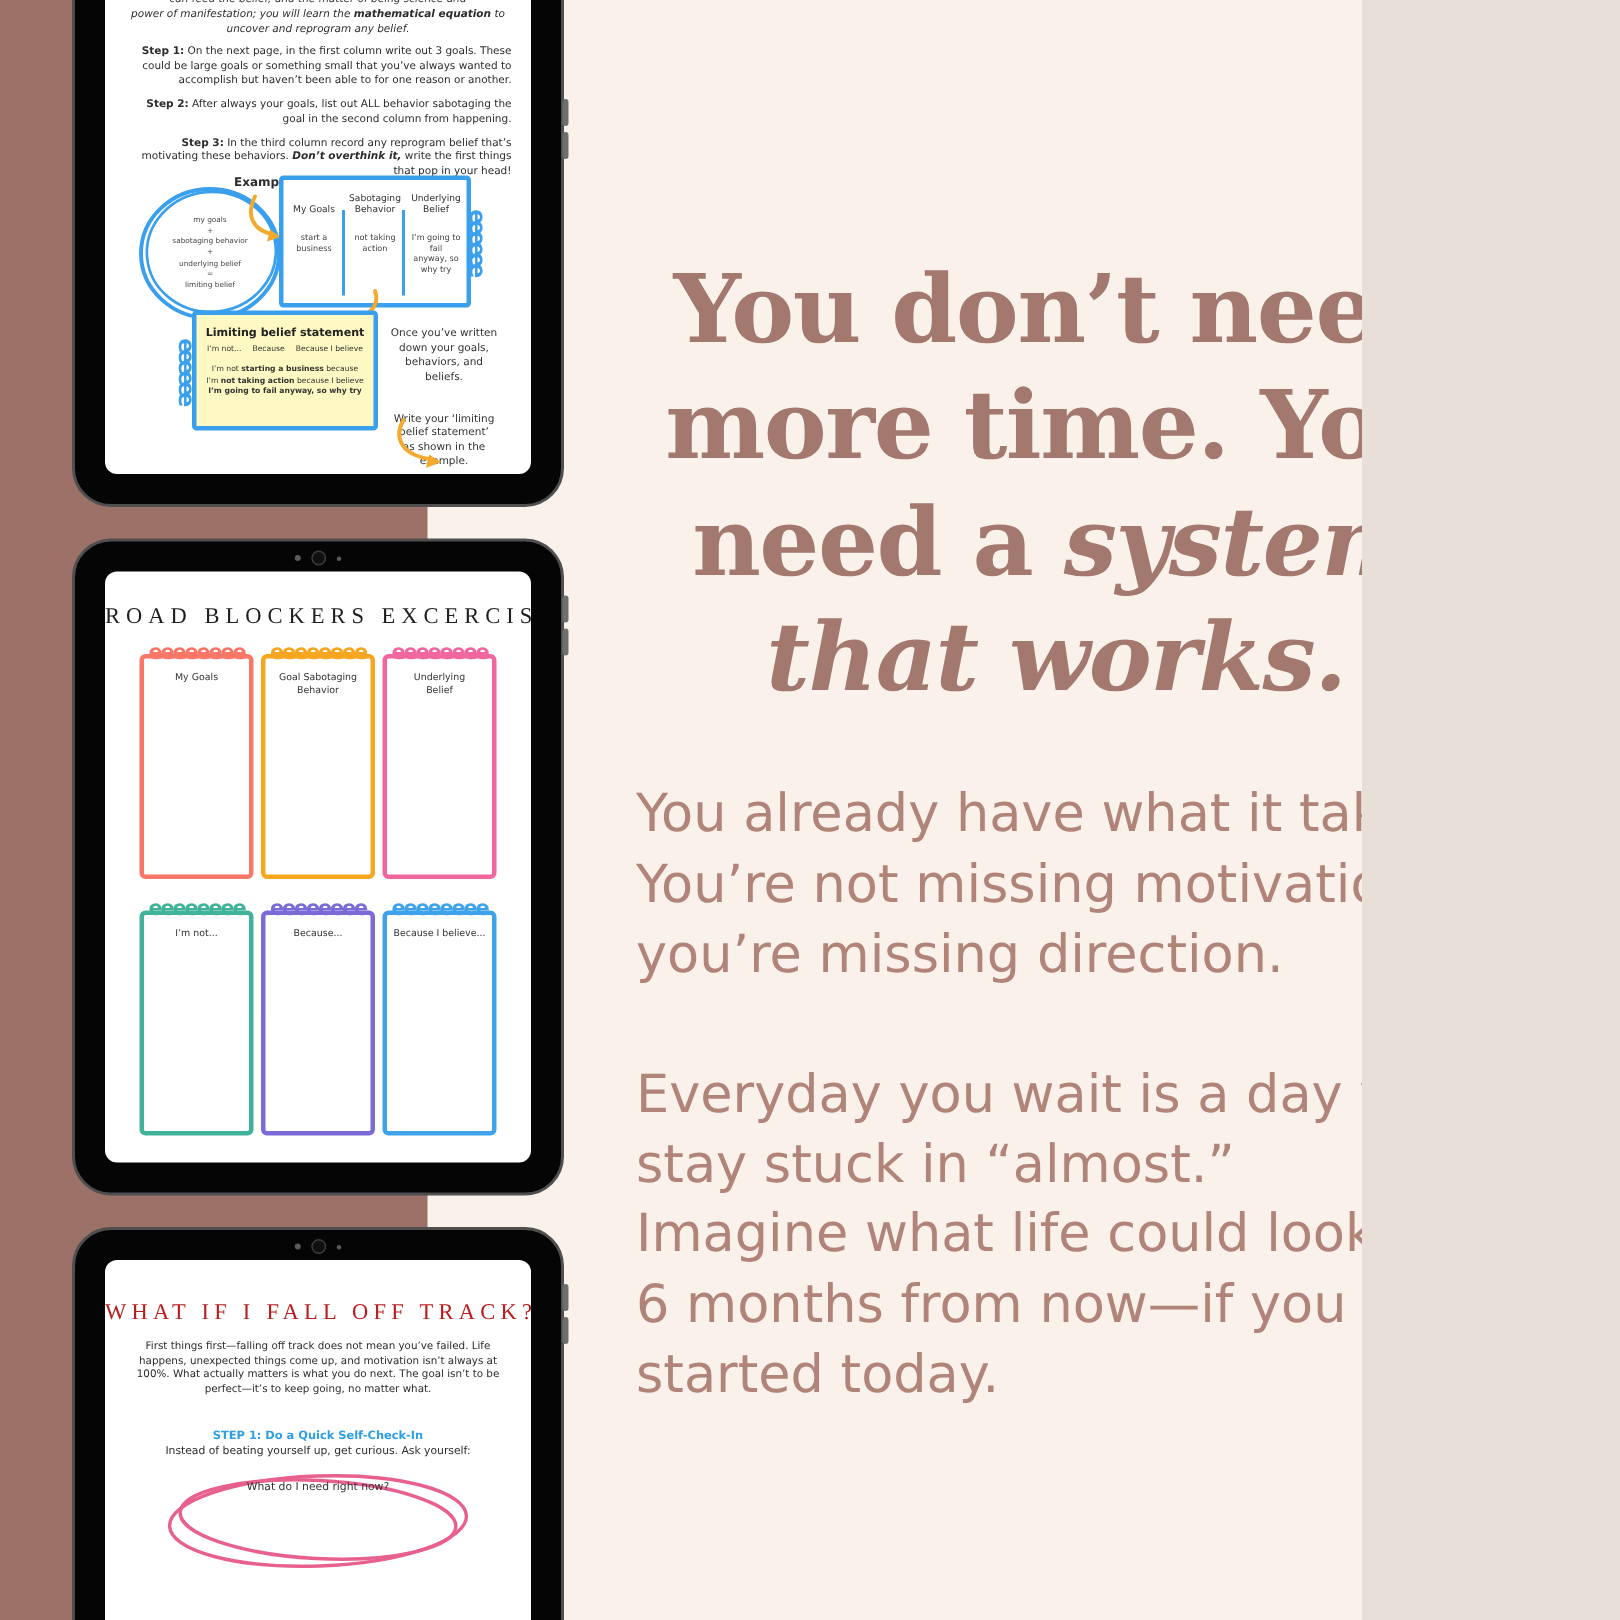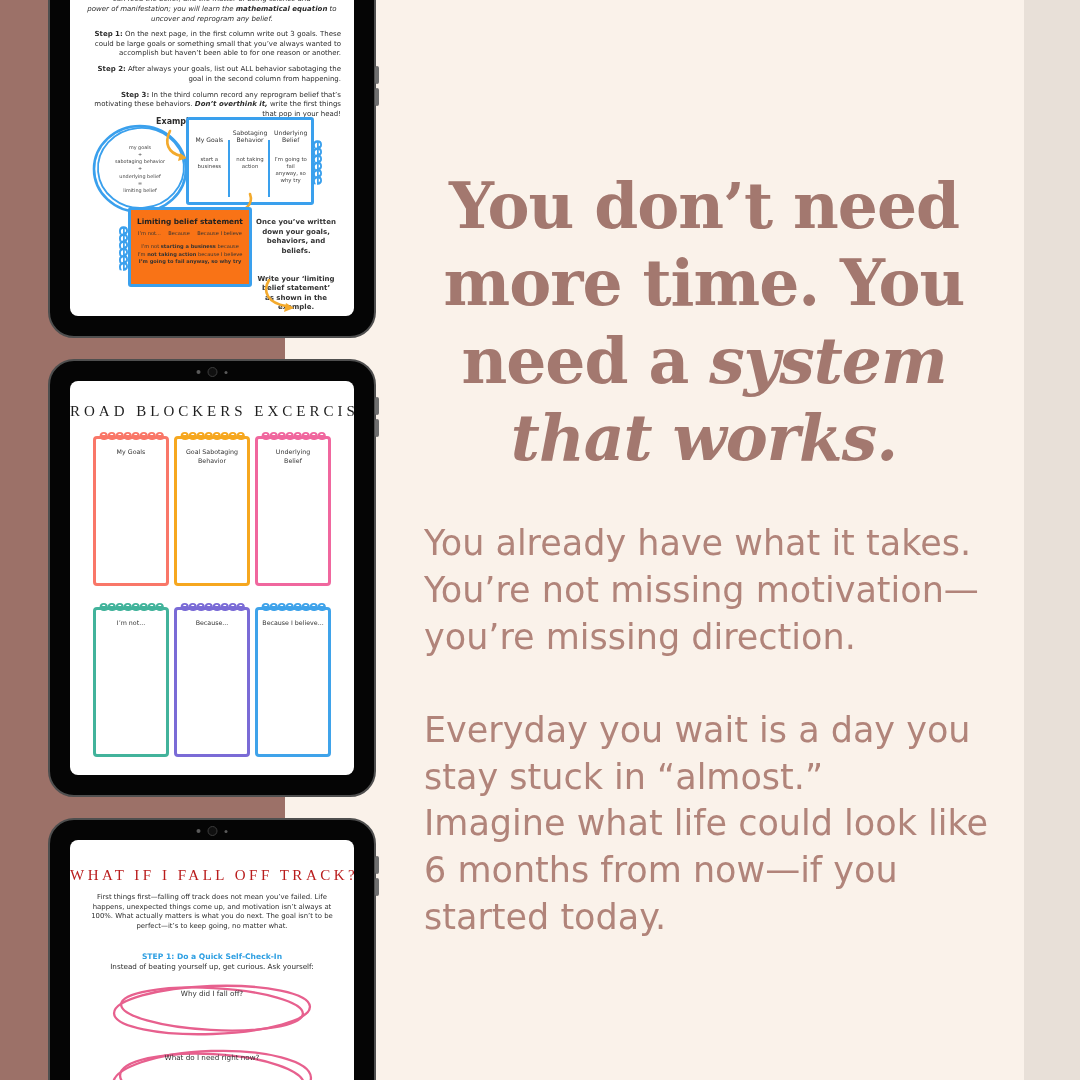--- a/index.html
+++ b/index.html
@@ -1,16 +1,16 @@
 <!DOCTYPE html>
 <html><head>
 <meta charset="utf-8">
 <style>
   html,body{margin:0;padding:0;background:#e8e0d8;}
-  .canvas{position:relative;width:1024px;height:1080px;overflow:hidden;background:var(--c,#faf2ea);font-family:"DejaVu Sans",sans-serif;}
+  .canvas{position:relative;width:908px;height:1080px;overflow:hidden;background:var(--c,#faf2ea);font-family:"DejaVu Sans",sans-serif;}
   .panel{position:absolute;left:0;top:0;width:285px;height:1080px;background:var(--c,#9c7168);}
 
   
   .tablet{position:absolute;left:48px;width:328px;background:#050505;border:2px solid #4f4f4f;border-radius:26px;box-sizing:border-box;}
   .tablet1{top:-96px;height:434px;}
   .tablet2{top:359px;height:438px;}
   .tablet3{top:818px;height:434px;}
   .screen{position:absolute;left:20px;right:20px;top:20px;bottom:20px;background:#ffffff;border-radius:8px;overflow:hidden;}
   .camera{position:absolute;top:6px;left:50%;transform:translateX(-50%);display:flex;align-items:center;gap:7px;z-index:3;}
   .camera .d1{width:4px;height:4px;border-radius:50%;background:#5a5a5a;}
@@ -33,26 +33,26 @@
   .example{position:absolute;left:84px;top:2px;font-size:8px;font-weight:bold;background:#fff;padding:0 2px;}
   .t1-table{position:absolute;left:116px;top:2px;width:122px;height:82px;border:3.5px solid var(--c);border-radius:3px;background:#fff;}
   .t1-table .hrow,.t1-table .crow{display:flex;}
   .t1-table .hcell{flex:1;font-size:6.1px;line-height:1.25;text-align:center;white-space:pre-line;padding-top:4px;display:flex;align-items:flex-end;justify-content:center;height:20px;color:#333;}
   .t1-table .ccell{flex:1;font-size:5.4px;line-height:1.3;text-align:center;white-space:pre-line;padding-top:12px;color:#444;}
   .t1-table .vline{position:absolute;width:2px;top:20px;bottom:5px;background:var(--c);}
   .spiral{color:var(--c);font-family:"DejaVu Sans",sans-serif;font-weight:900;pointer-events:none;}
   .spiral-v{position:absolute;writing-mode:vertical-rl;font-size:15px;letter-spacing:-3px;line-height:1;}
   .spiral-v::before{content:"eeeeee";}
   .t1-table .spiral-v{right:-14px;top:50%;transform:translateY(-50%);}
-  .t1-limit{position:absolute;left:58px;top:281px;width:118px;height:74px;border:3.5px solid var(--c);border-radius:3px;background:#f97316;}
+  .t1-limit{position:absolute;left:58px;top:281px;width:118px;height:74px;border:3.5px solid var(--c);border-radius:3px;background:#fef9c3;}
   .t1-limit .spiral-v{left:-15px;top:50%;transform:translateY(-50%);}
   .t1-limit .ltitle{margin-top:7px;text-align:center;font-size:7.4px;font-weight:bold;color:#222;}
   .t1-limit .lcols{display:flex;justify-content:space-between;padding:4px 7px 0 7px;font-size:5.1px;color:#333;}
   .t1-limit .llines{margin-top:7px;text-align:center;font-size:5.1px;line-height:1.5;color:#333;}
-  .t1-notes{position:absolute;left:180px;top:283px;width:92px;text-align:center;font-size:7px;line-height:1.35;white-space:pre-line;color:#333;font-weight:bold;}
+  .t1-notes{position:absolute;left:180px;top:283px;width:92px;text-align:center;font-size:7px;line-height:1.35;white-space:pre-line;color:#333;}
   .t1-notes .n2{margin-top:9px;}
   .arr{position:absolute;}
   .arr path{stroke:var(--c);stroke-width:2.6;fill:none;stroke-linecap:round;}
   .arr path.head{fill:var(--c);stroke:none;}
 
   
   .t2-title{margin-top:22px;text-align:center;font-family:"Liberation Serif",serif;font-size:15px;letter-spacing:4px;color:#1f1f1f;white-space:nowrap;}
   .t2-grid{margin-top:16px;display:flex;flex-direction:column;gap:21px;align-items:center;}
   .t2-row{display:flex;gap:5px;}
   .wbox{position:relative;width:76px;height:150px;border:3px solid var(--c);border-radius:4px;background:#fff;box-sizing:border-box;}
@@ -238,27 +238,20 @@
     <div class="sbtn" style="top:58px"></div>
     <div class="screen">
       <div class="t3c">
         <div class="t3-title">WHAT IF I FALL OFF TRACK?</div>
         <div class="t3-para">First things first—falling off track does not mean you’ve failed. Life
 happens, unexpected things come up, and motivation isn’t always at
 100%. What actually matters is what you do next. The goal isn’t to be
 perfect—it’s to keep going, no matter what.</div>
         <div class="t3-step" style="--c: #2e9fe2;">STEP 1: Do a Quick Self-Check-In</div>
         <div class="t3-sub">Instead of beating yourself up, get curious. Ask yourself:</div>
-        <div class="oval" style="--c: #e7608e;">
-          <svg viewBox="0 0 204 56">
-            <ellipse cx="102" cy="28" rx="98" ry="24" transform="rotate(-2 102 28)"></ellipse>
-            <ellipse cx="102" cy="27" rx="91" ry="21" transform="rotate(3 102 27)"></ellipse>
-          </svg>
-          <div class="olabel">Why did I fall off?</div>
-        </div>
         <div class="oval oval2" style="--c: #e7608e;">
           <svg viewBox="0 0 204 70">
             <ellipse cx="102" cy="35" rx="99" ry="30" transform="rotate(-2 102 35)"></ellipse>
             <ellipse cx="102" cy="34" rx="92" ry="26" transform="rotate(3 102 34)"></ellipse>
           </svg>
           <div class="olabel">What do I need right now?</div>
         </div>
       </div>
     </div>
   </div>

